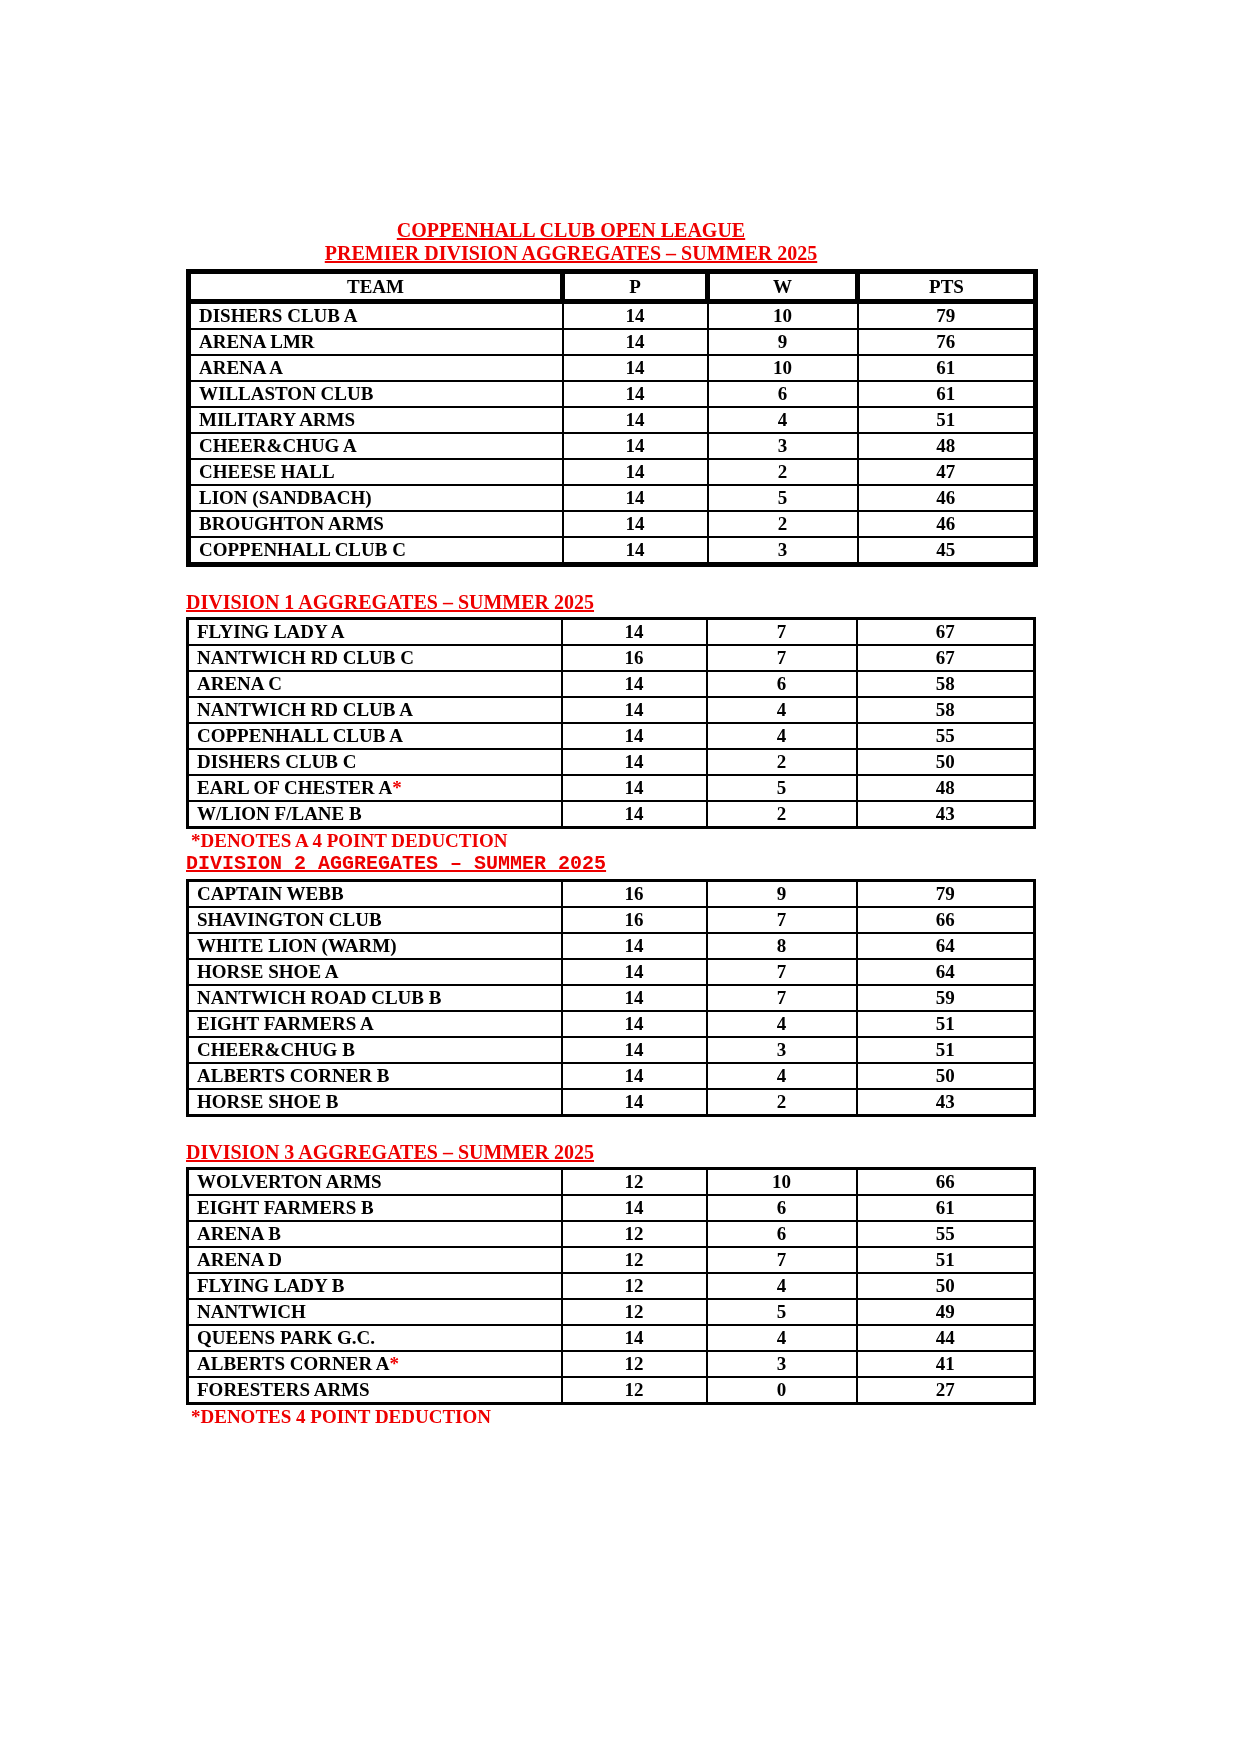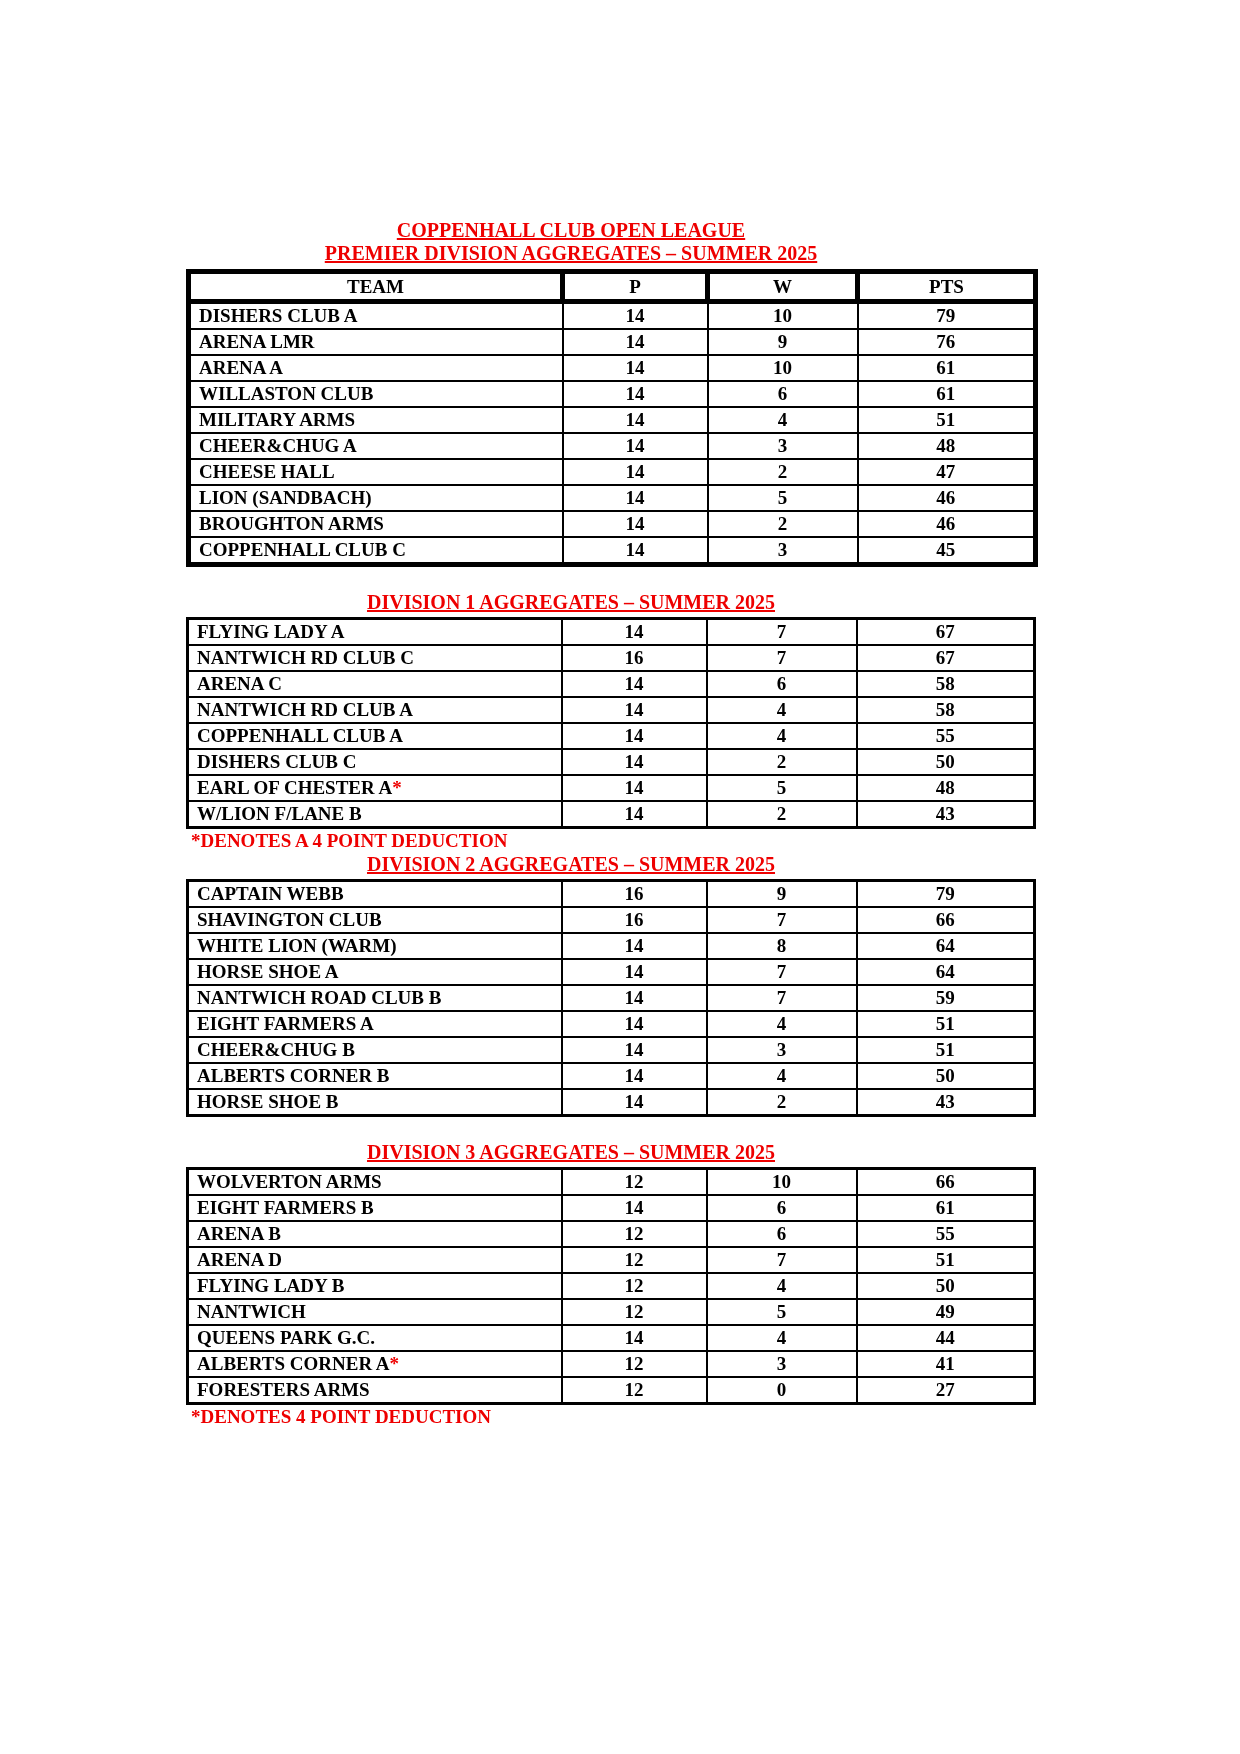--- a/index.html
+++ b/index.html
@@ -28,28 +28,28 @@
     line-height: 23px;
     text-decoration: underline;
     text-decoration-thickness: 2px;
     white-space: nowrap;
   }
   .section-title {
     color: var(--accent);
     font-size: 20px;
     line-height: 22px;
     width: 770px;
-    text-align: center;
+    text-align: left;
     text-decoration: underline;
     text-decoration-thickness: 2px;
     margin-top: 24px;
     margin-bottom: 4px;
     white-space: nowrap;
   }
-  .section-title.after-note { margin-top: 2px; }
+  .section-title.after-note { margin-top: 2px; font-family: Liberation Mono, monospace; }
   .league-table {
     border-collapse: collapse;
     table-layout: fixed;
     width: 847px;
     border: 3px solid var(--ink);
     margin-top: 4px;
   }
   .league-table.premier { border-width: 5px; padding-left: 20px; }
   .league-table tr { height: 25px; }
   .league-table tr.head-row { height: 30px; }

